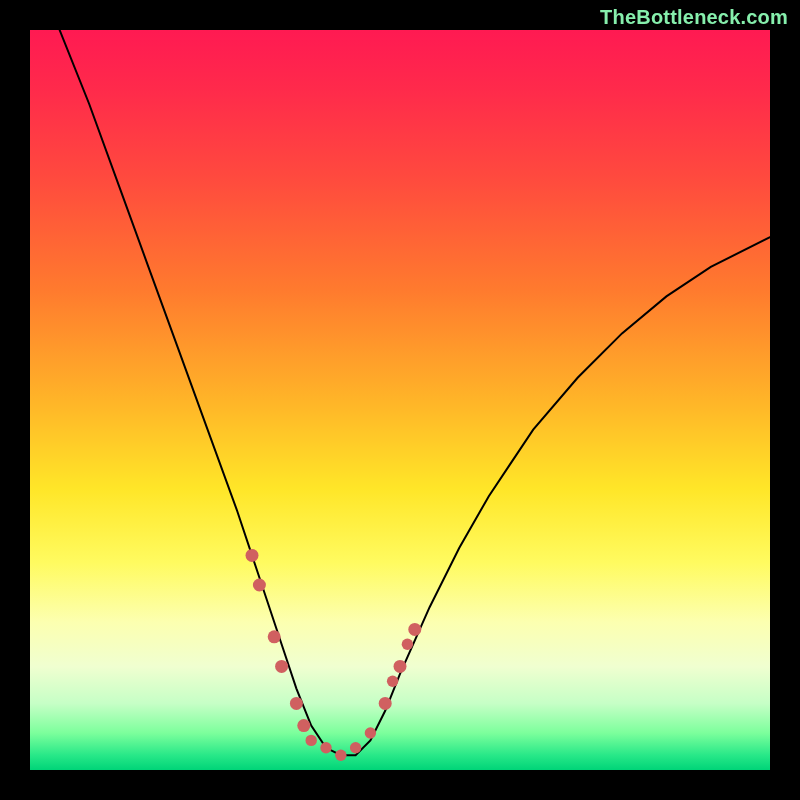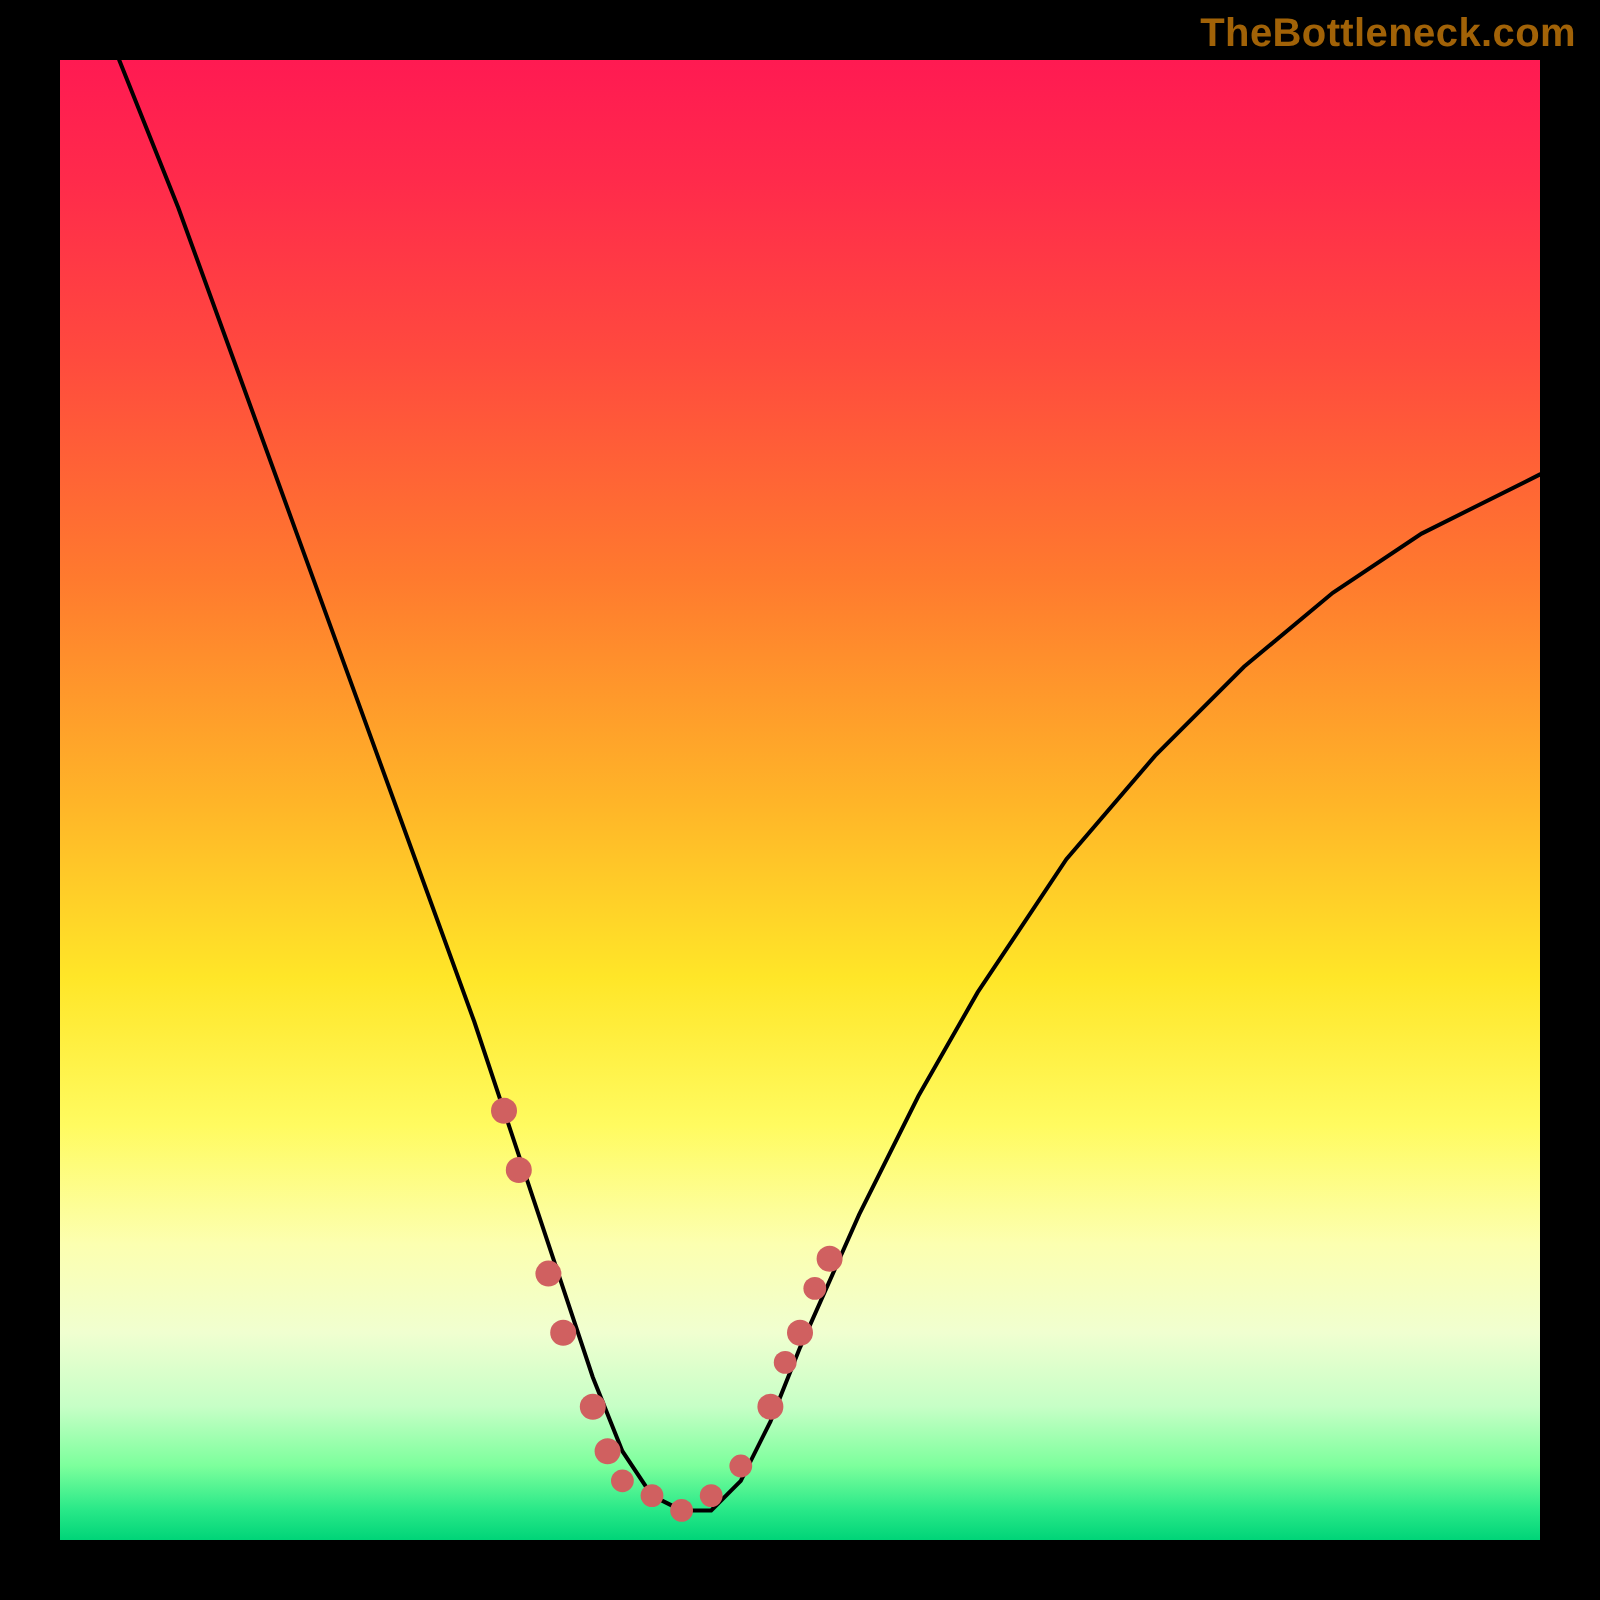--- a/index.html
+++ b/index.html
@@ -41,21 +41,21 @@
       #28e888 98%,
       #00d478 100%
     );
   }
   .watermark {
     position: absolute;
     top: 6px;
     right: 12px;
     font-size: 20px;
     font-weight: 600;
-    color: #a16207;
+    color: #86efac;
     letter-spacing: 0.2px;
   }
   svg.curve {
     position: absolute;
     top: 0;
     left: 0;
   }
   .curve-path {
     fill: none;
     stroke: #000;

